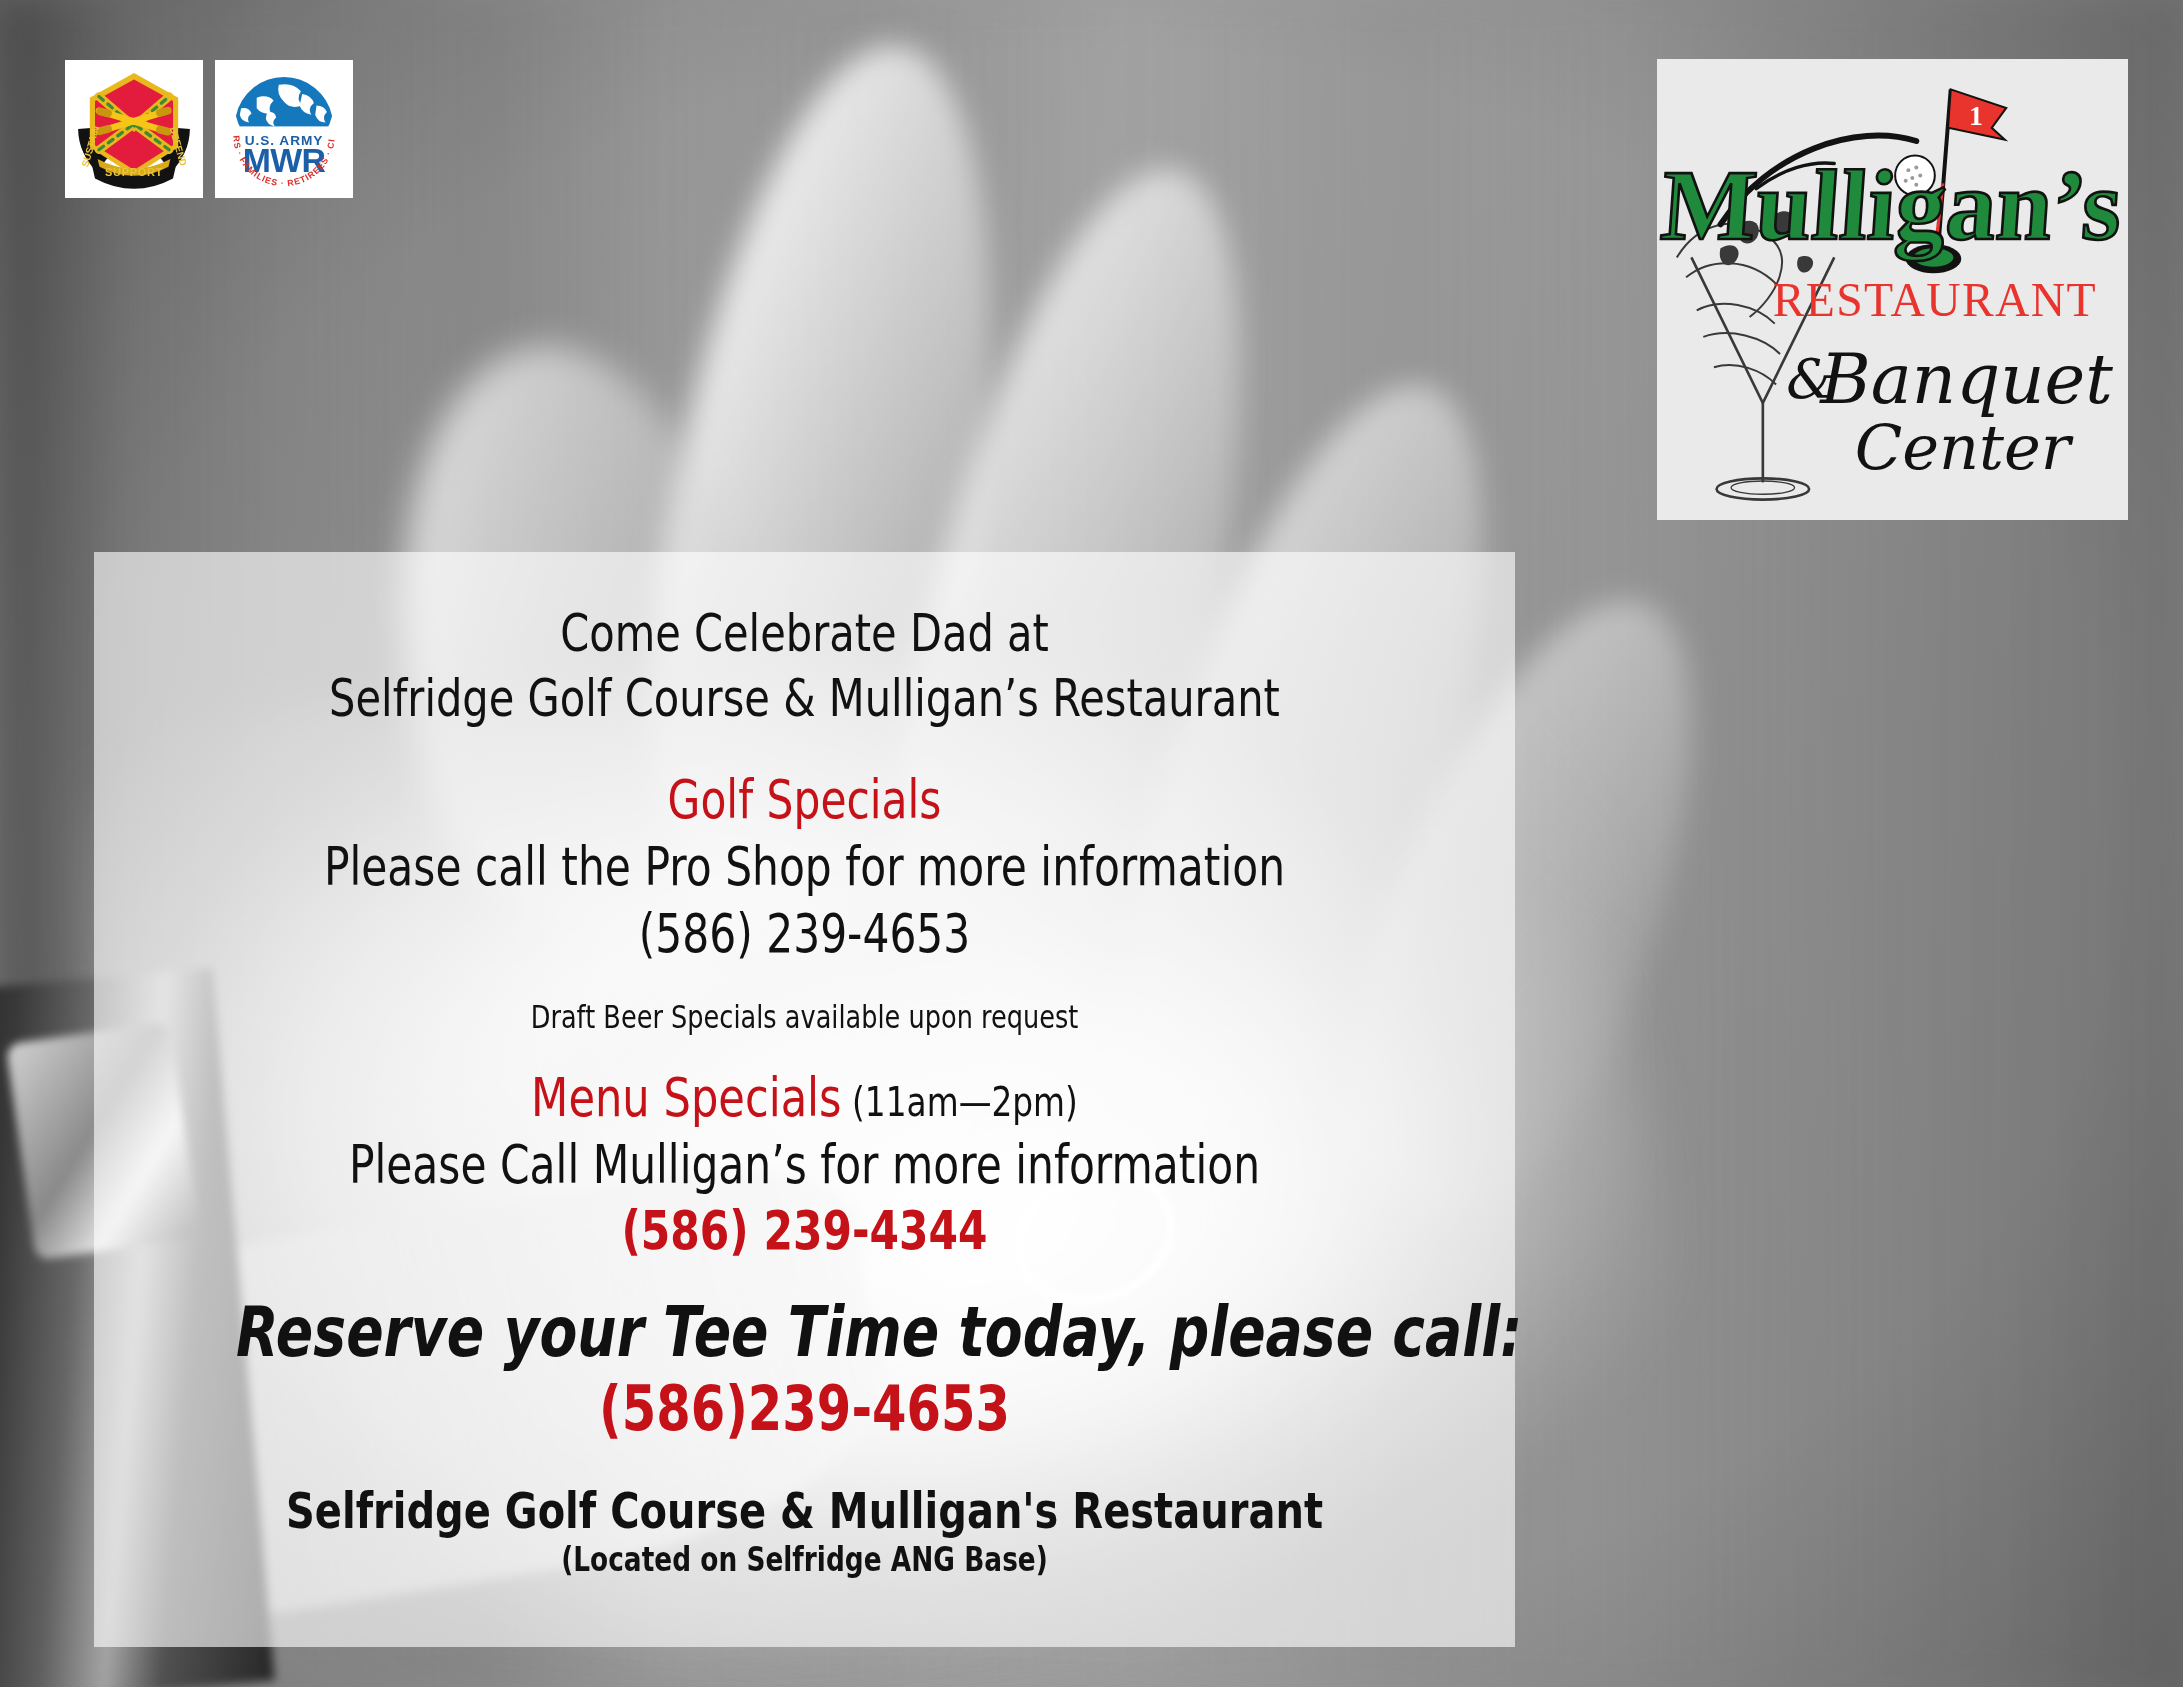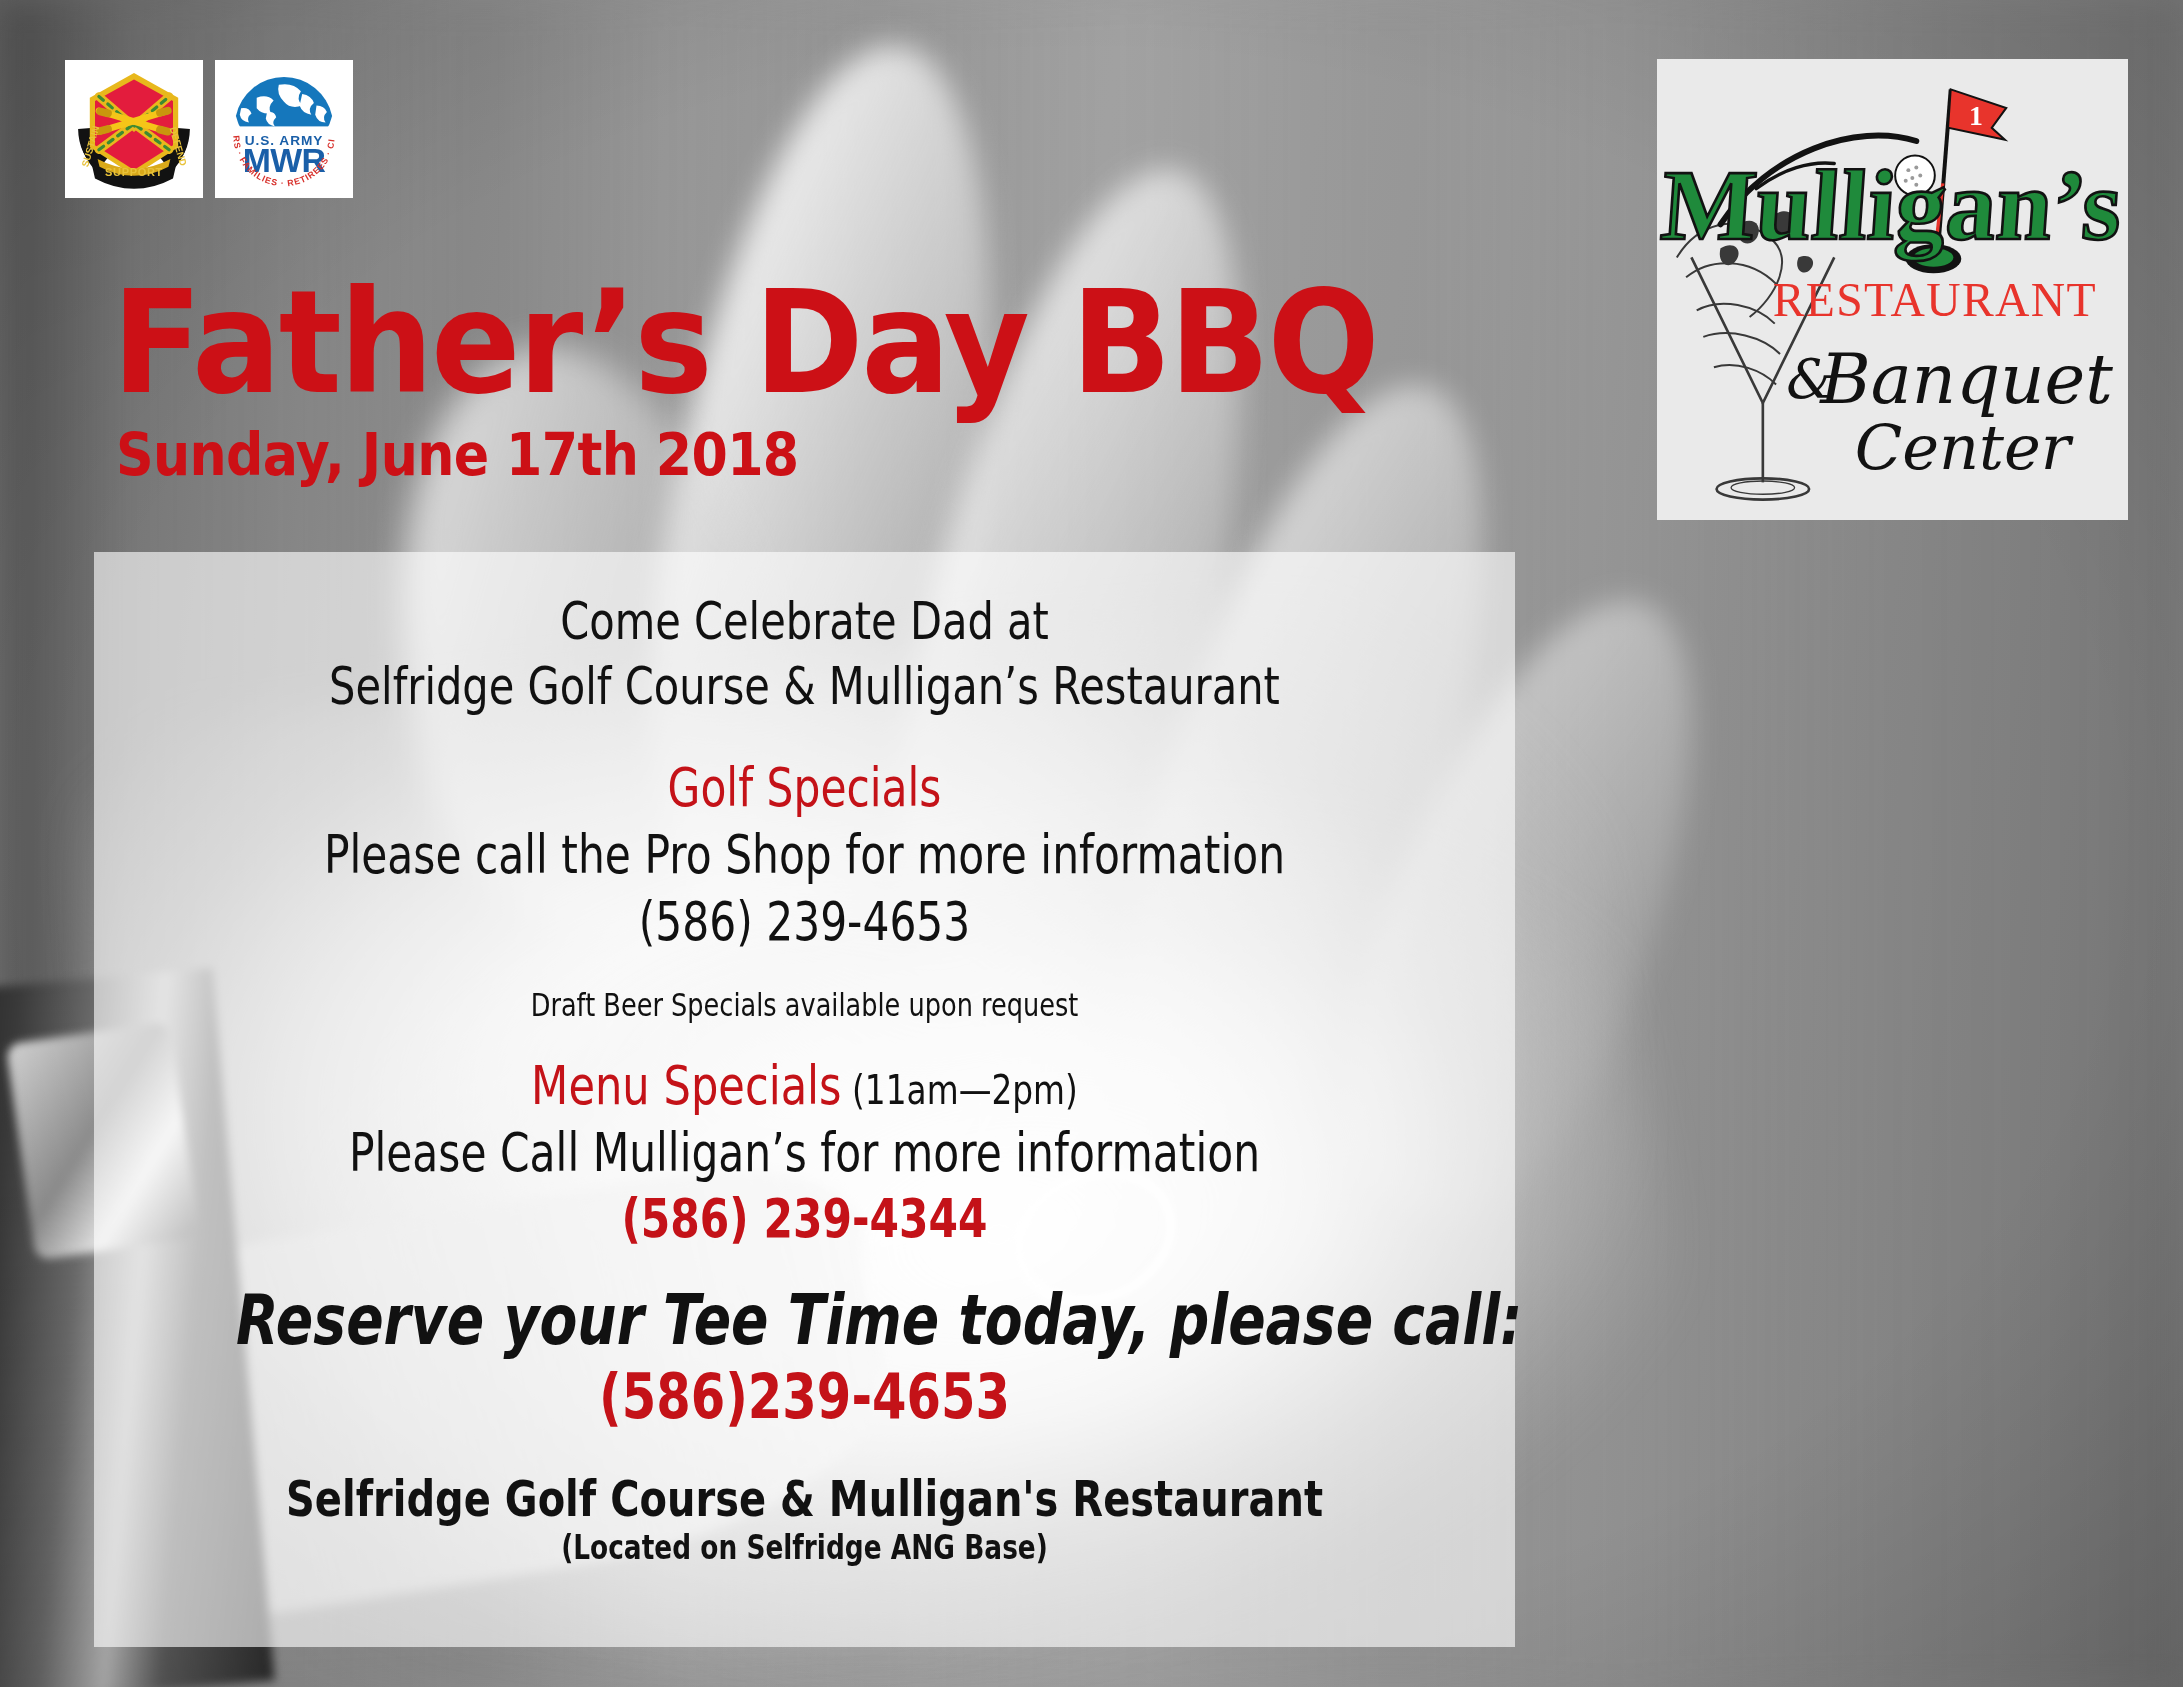--- a/index.html
+++ b/index.html
@@ -152,21 +152,21 @@
     margin:14.6px 0 0 4px;
     white-space:nowrap;
   }
 
   
   #panel{
     position:absolute;left:94px;top:552px;width:1421px;height:1095px;
     background:rgba(255,255,255,.62);
     text-align:center;
   }
-  #panel-inner{padding:0;}
+  #panel-inner{padding:0;margin-top:12px;}
 
   .body-line{
     font-family:"DejaVu Sans","Liberation Sans",sans-serif;
     color:#111111;
     transform:scaleX(.80);
     transform-origin:center center;
     white-space:nowrap;
     margin:0;
     line-height:1.08;
   }
@@ -338,24 +338,20 @@
 
       <text x="420" y="388" font-family="'Liberation Serif',serif" font-size="72" fill="#E8342C" text-anchor="middle" letter-spacing="2" style="text-transform:uppercase;font-variant:small-caps">Restaurant</text>
 
       <text x="232" y="512" font-family="'DejaVu Serif',serif" font-style="italic" font-size="82" fill="#121212" text-anchor="middle">&amp;</text>
       <text x="468" y="520" font-family="'DejaVu Serif',serif" font-style="italic" font-size="104" fill="#121212" text-anchor="middle">Banquet</text>
 
       <text x="462" y="620" font-family="'DejaVu Serif',serif" font-style="italic" font-size="94" fill="#121212" text-anchor="middle">Center</text>
     </svg>
   </div>
 
-  <div id="headline-block">
-    <div id="title">Father’s Day BBQ</div>
-    <div id="subtitle">Sunday, June 17th 2018</div>
-  </div>
 
   <div id="panel">
     <div id="panel-inner">
 
       <div class="body-line l-intro1">Come Celebrate Dad at</div>
       <div class="body-line l-intro2">Selfridge Golf Course &amp; Mulligan’s Restaurant</div>
 
       <div class="body-line l-golf-head">Golf Specials</div>
       <div class="body-line l-golf1">Please call the Pro Shop for more information</div>
       <div class="body-line l-golf2">(586) 239-4653</div>

